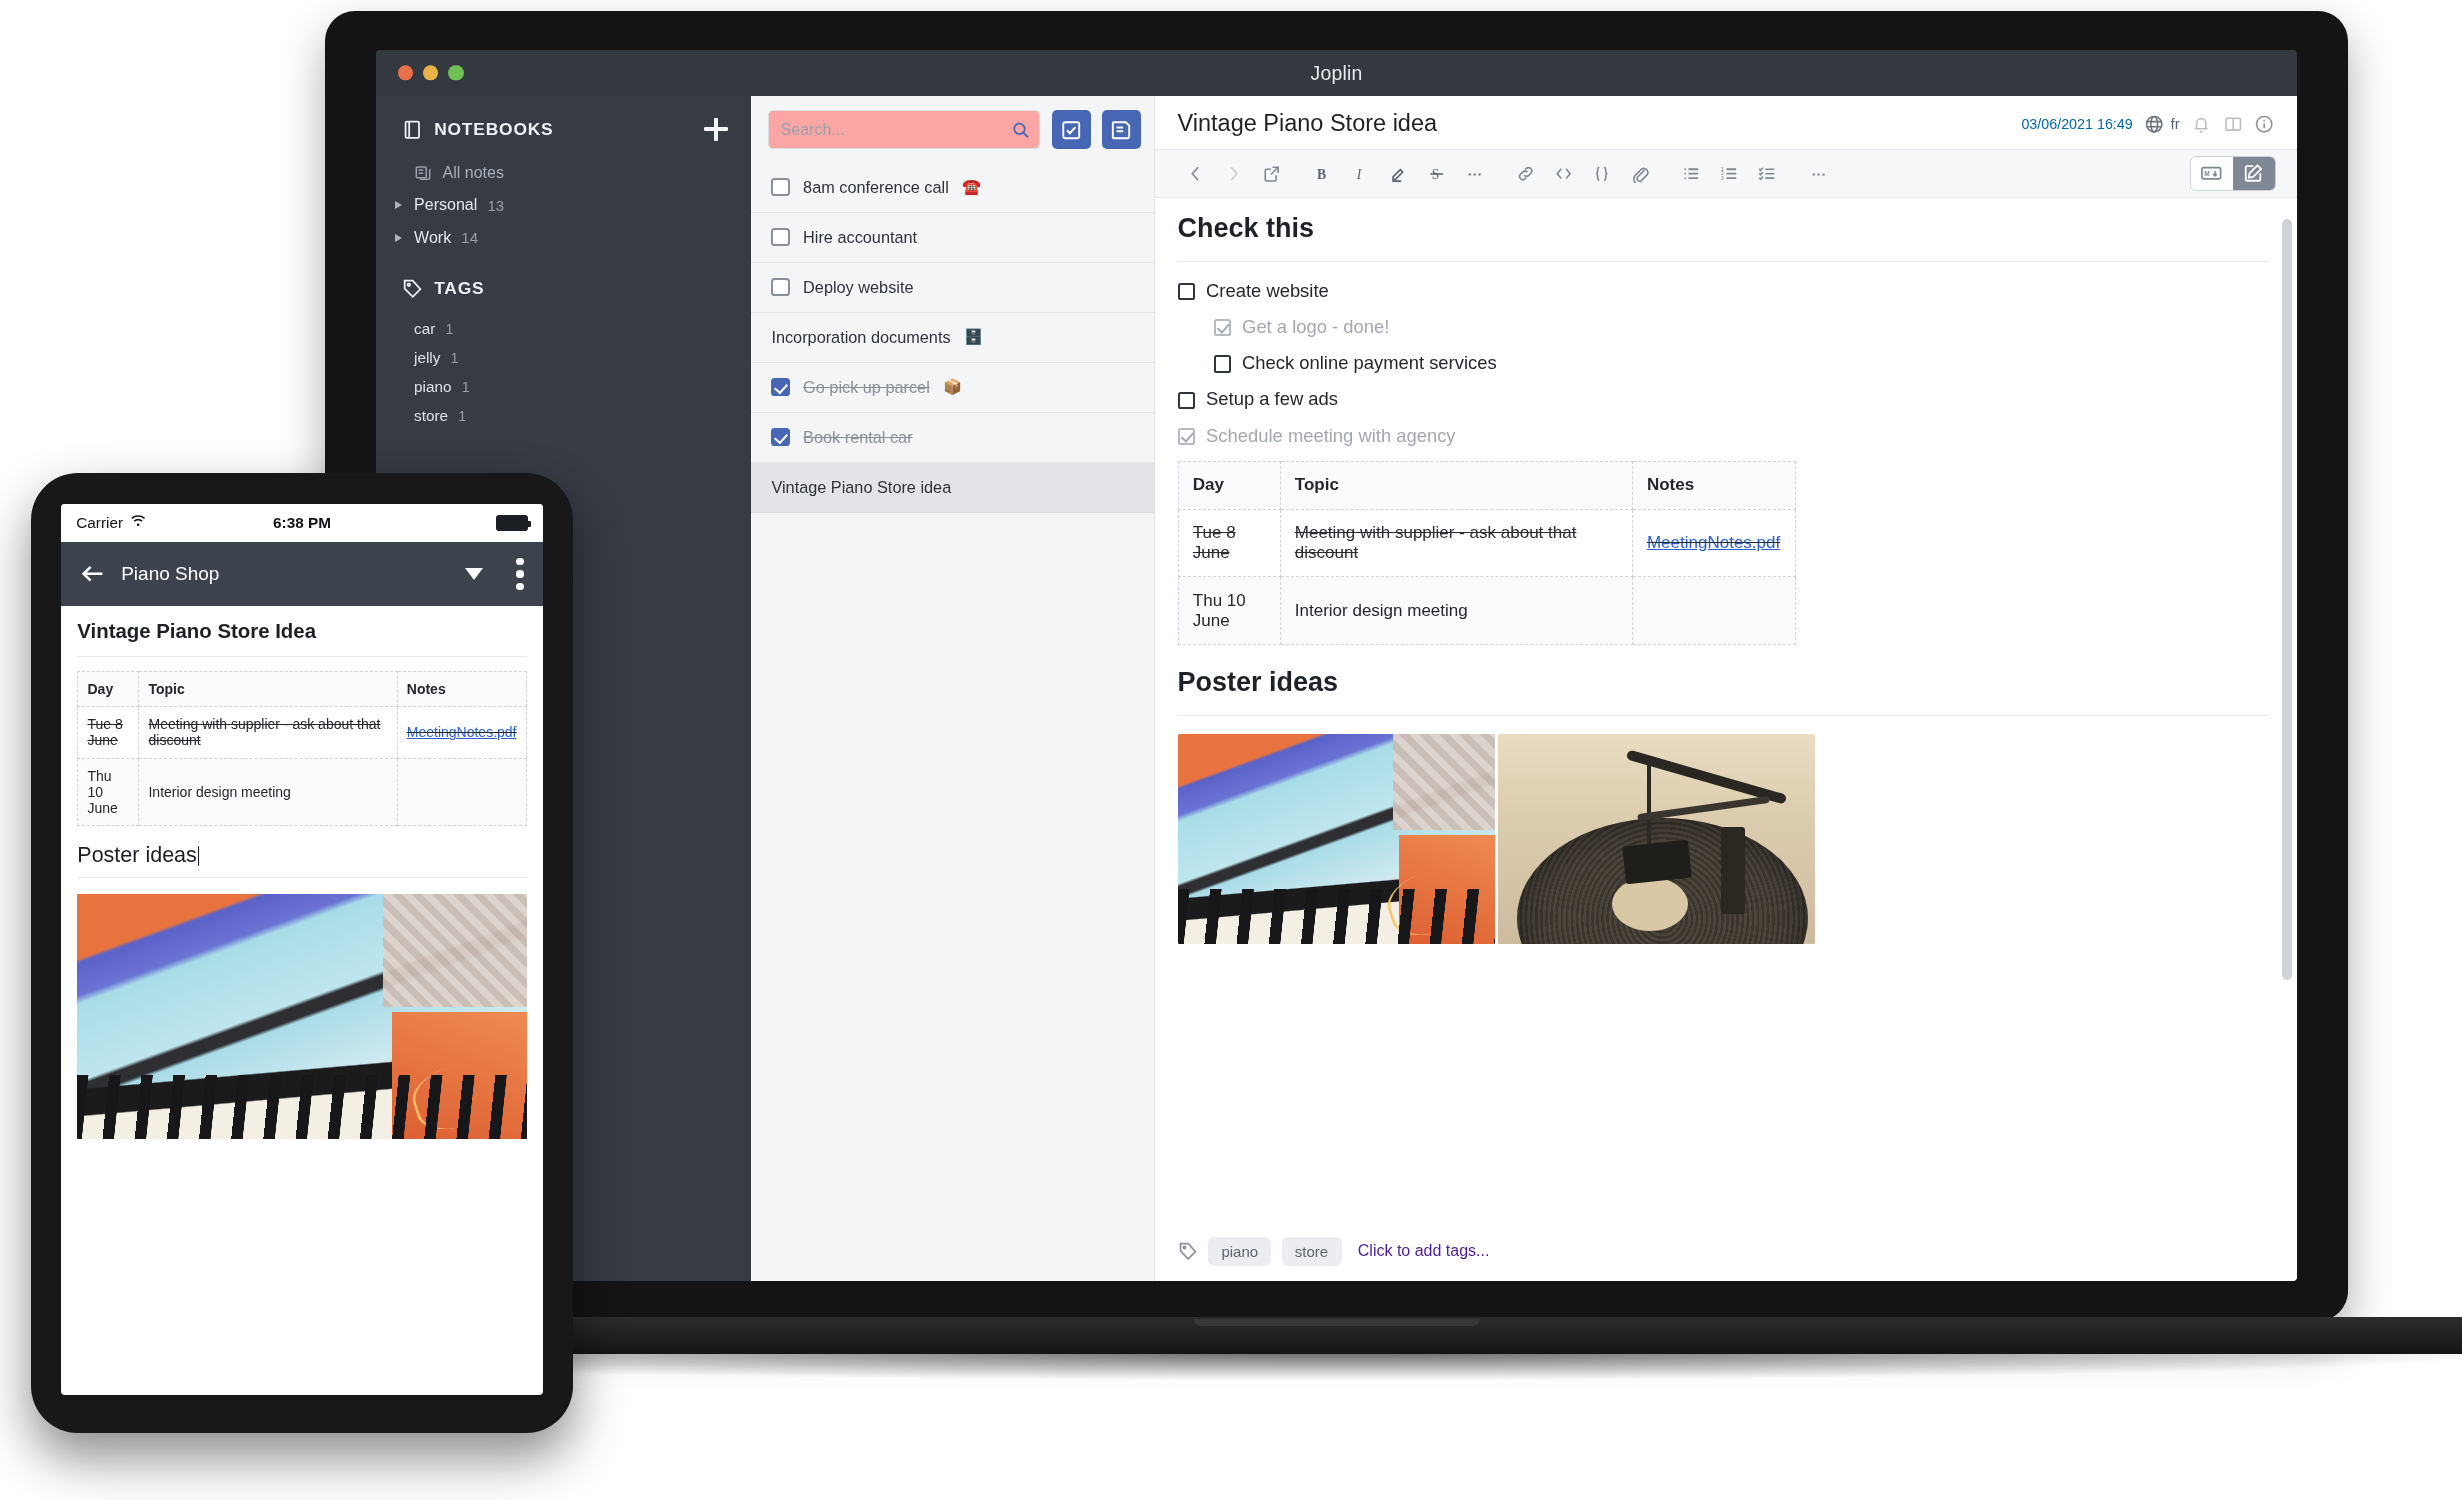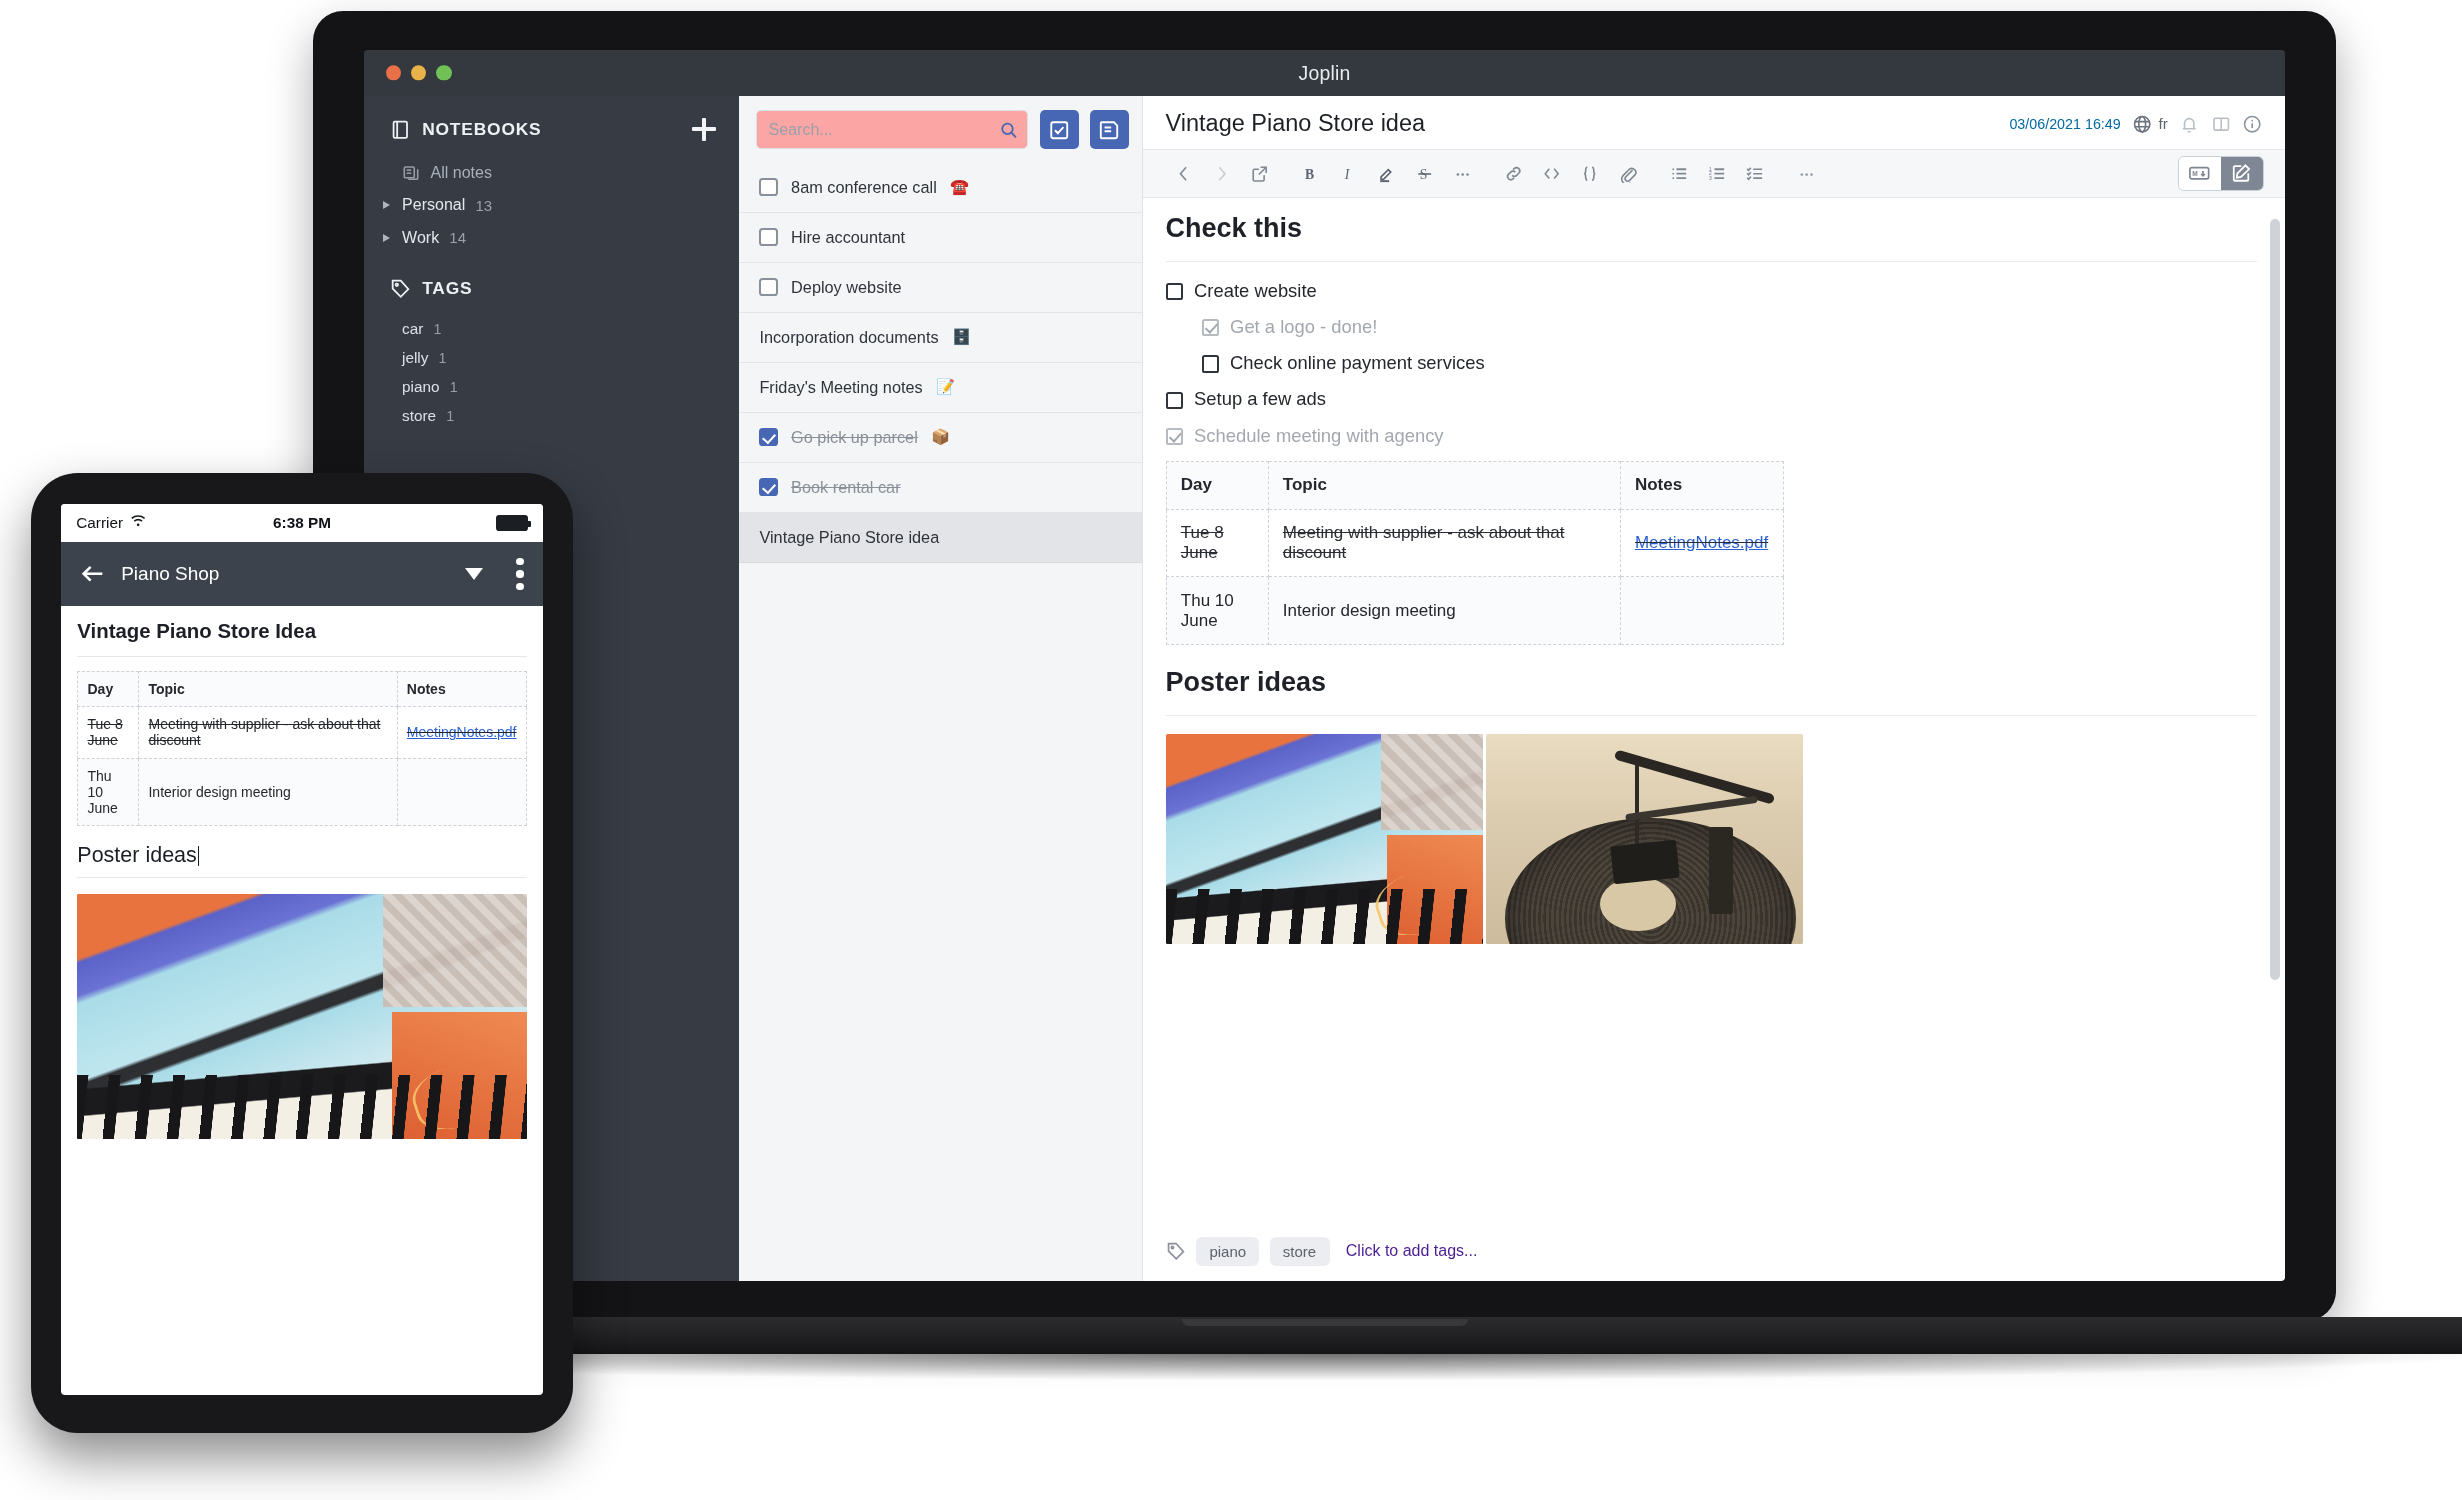--- a/index.html
+++ b/index.html
@@ -5,21 +5,21 @@
   * { box-sizing: border-box; margin: 0; padding: 0; }
   html, body {
     width: 2462px; height: 1501px;
     background: #ffffff;
     font-family: "Liberation Sans", sans-serif;
     overflow: hidden;
   }
   .stage { position: relative; width: 2462px; height: 1501px; }
 
   
-  .laptop { position: absolute; left: 313px; top: 11.2px; width: 2023px; height: 1323px; }
+  .laptop { position: absolute; left: 325px; top: 11.2px; width: 2023px; height: 1323px; }
   .laptop-lid {
     position: absolute; left: 0; top: 0; width: 2023px; height: 1310px;
     background: #141416; border-radius: 30px;
     box-shadow: 0 20.4px 46px rgba(0,0,0,.32);
   }
   .laptop-screen {
     position: absolute; left: 51px; top: 39px; width: 1921px; height: 1231px;
     background: #2b2f38; border-radius: 4.1px; overflow: hidden;
     display: flex; flex-direction: column;
   }
@@ -421,24 +421,20 @@
               <span class="cbox"></span>
               <span class="txt">Hire accountant</span>
             </div>
             <div class="nl-row">
               <span class="cbox"></span>
               <span class="txt">Deploy website</span>
             </div>
             <div class="nl-row">
               <span class="txt">Incorporation documents</span>
               <span class="emoji">🗄️</span>
-            </div>
-            <div class="nl-row">
-              <span class="txt">Friday's Meeting notes</span>
-              <span class="emoji">📝</span>
             </div>
             <div class="nl-row done">
               <span class="cbox checked"></span>
               <span class="txt">Go pick up parcel</span>
               <span class="emoji">📦</span>
             </div>
             <div class="nl-row done">
               <span class="cbox checked"></span>
               <span class="txt">Book rental car</span>
             </div>

